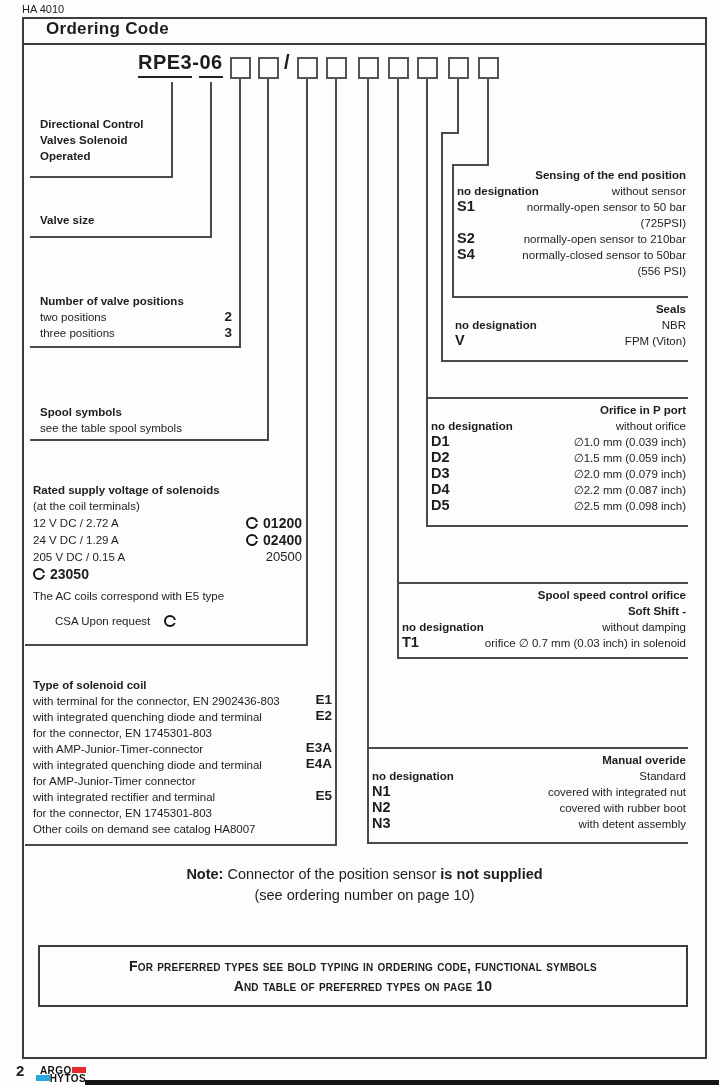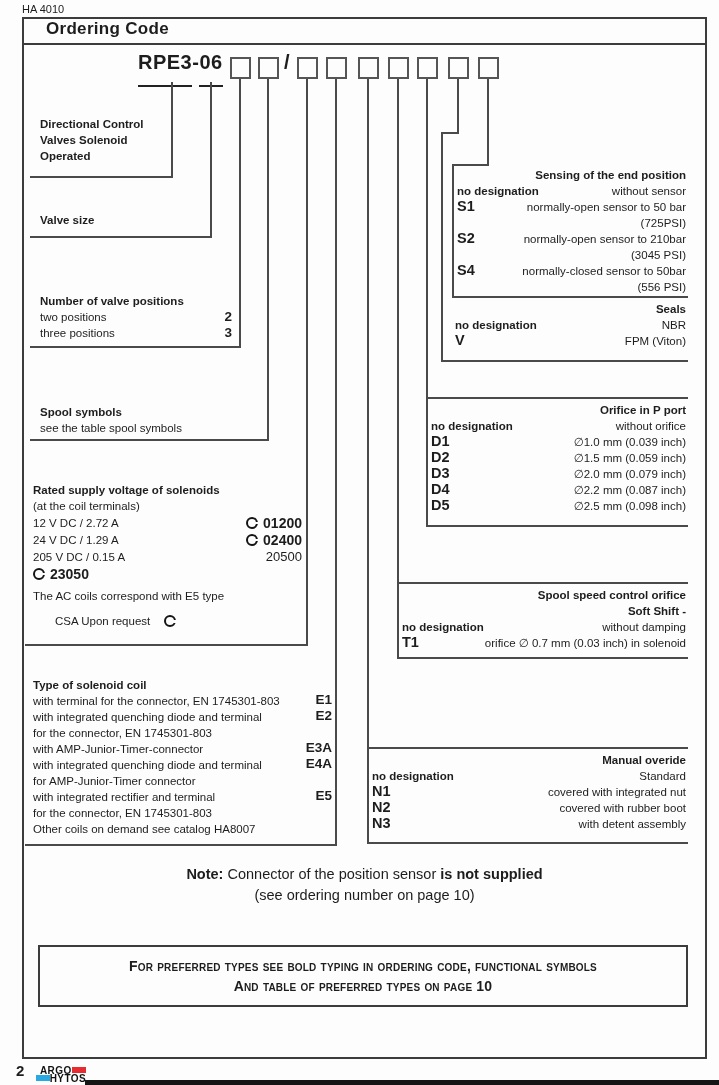--- a/index.html
+++ b/index.html
@@ -11,21 +11,21 @@
   }
   .abs { position:absolute; }
   .vline { position:absolute; width:2px; background:#4a4a4a; }
   .hline { position:absolute; height:2px; background:#4a4a4a; }
   .b { font-weight:bold; }
   .doc-code { left:22px; top:1px; font-size:11px; }
   .frame { left:22px; top:17px; width:685px; height:1042px; border:2px solid #3c3c3c; background:transparent; }
   .titlebar { left:22px; top:17px; width:685px; height:28px; border-bottom:2px solid #3c3c3c; }
   .page-title { left:46px; top:21px; font-size:17px; font-weight:bold; letter-spacing:.3px; }
   .codeword { left:138px; top:54px; font-size:20px; font-weight:bold; letter-spacing:.5px; }
-  .codeword .u { border-bottom:2.5px solid #222; padding-bottom:12px; }
+  .codeword .u { border-bottom:2.5px solid #222; padding-bottom:3px; }
   .slash { left:284px; top:54px; font-size:20px; font-weight:bold; }
   .code-box { position:absolute; top:57px; width:21px; height:22px; border:2px solid #555; background:#fdfdfd; }
   .sec-title { font-weight:bold; }
   .krow { position:relative; }
   .krow .kv { position:absolute; right:0; top:0; font-weight:bold; }
   .voltrow { display:flex; align-items:center; height:17px; }
   .voltrow .lbl { flex:1; }
   .voltrow .val { font-weight:bold; font-size:14px; }
   .voltrow .val.plain { font-weight:normal; font-size:13px; }
   .csa { display:inline-block; width:12px; height:12px; border:2.4px solid #141414; border-radius:50%; position:relative; margin-right:5px; flex:0 0 auto; }
@@ -139,38 +139,37 @@
     <div class="voltrow">
         <span class="csa"></span>
         <span class="val">23050</span>
       </div>
   </div>
   <div class="abs" style="left:33px;top:588px">The AC coils correspond with E5 type</div>
   <div class="abs" style="left:55px;top:613px"><span>CSA Upon request</span><span class="csa" style="margin-left:14px;vertical-align:-2px"></span></div>
 
   <div class="abs" style="left:33px;top:677px;width:299px">
     <div class="sec-title">Type of solenoid coil</div>
-    <div class="coilrow"><span>with terminal for the connector, EN 1745301-803</span><span class="code">E1</span></div>
+    <div class="coilrow"><span>with terminal for the connector, EN 2902436-803</span><span class="code">E1</span></div>
     <div class="coilrow"><span>with integrated quenching diode and terminal</span><span class="code">E2</span></div>
     <div class="coilrow"><span>for the connector, EN 1745301-803</span></div>
     <div class="coilrow"><span>with AMP-Junior-Timer-connector</span><span class="code">E3A</span></div>
     <div class="coilrow"><span>with integrated quenching diode and terminal</span><span class="code">E4A</span></div>
     <div class="coilrow"><span>for AMP-Junior-Timer connector</span></div>
     <div class="coilrow"><span>with integrated rectifier and terminal</span><span class="code">E5</span></div>
     <div class="coilrow"><span>for the connector, EN 1745301-803</span></div>
   </div>
   <div class="abs" style="left:33px;top:821px">Other coils on demand see catalog HA8007</div>
 
   <div class="rt" style="left:457px;top:167px;width:229px">
     <div class="trow title">Sensing of the end position</div>
     <div class="trow"><span class="tcode">no designation</span><span>without sensor</span></div>
     <div class="trow"><span class="tcode big">S1</span><span>normally-open sensor to 50 bar</span></div>
     <div class="trow"><span>(725PSI)</span></div>
     <div class="trow"><span class="tcode big">S2</span><span>normally-open sensor to 210bar</span></div>
-    <div class="trow"><span>(3045 PSI)</span></div>
     <div class="trow"><span class="tcode big">S4</span><span>normally-closed sensor to 50bar</span></div>
     <div class="trow"><span>(556 PSI)</span></div>
   </div>
 
   <div class="rt" style="left:455px;top:301px;width:231px">
     <div class="trow title">Seals</div>
     <div class="trow"><span class="tcode">no designation</span><span>NBR</span></div>
     <div class="trow"><span class="tcode big">V</span><span>FPM (Viton)</span></div>
   </div>
 

